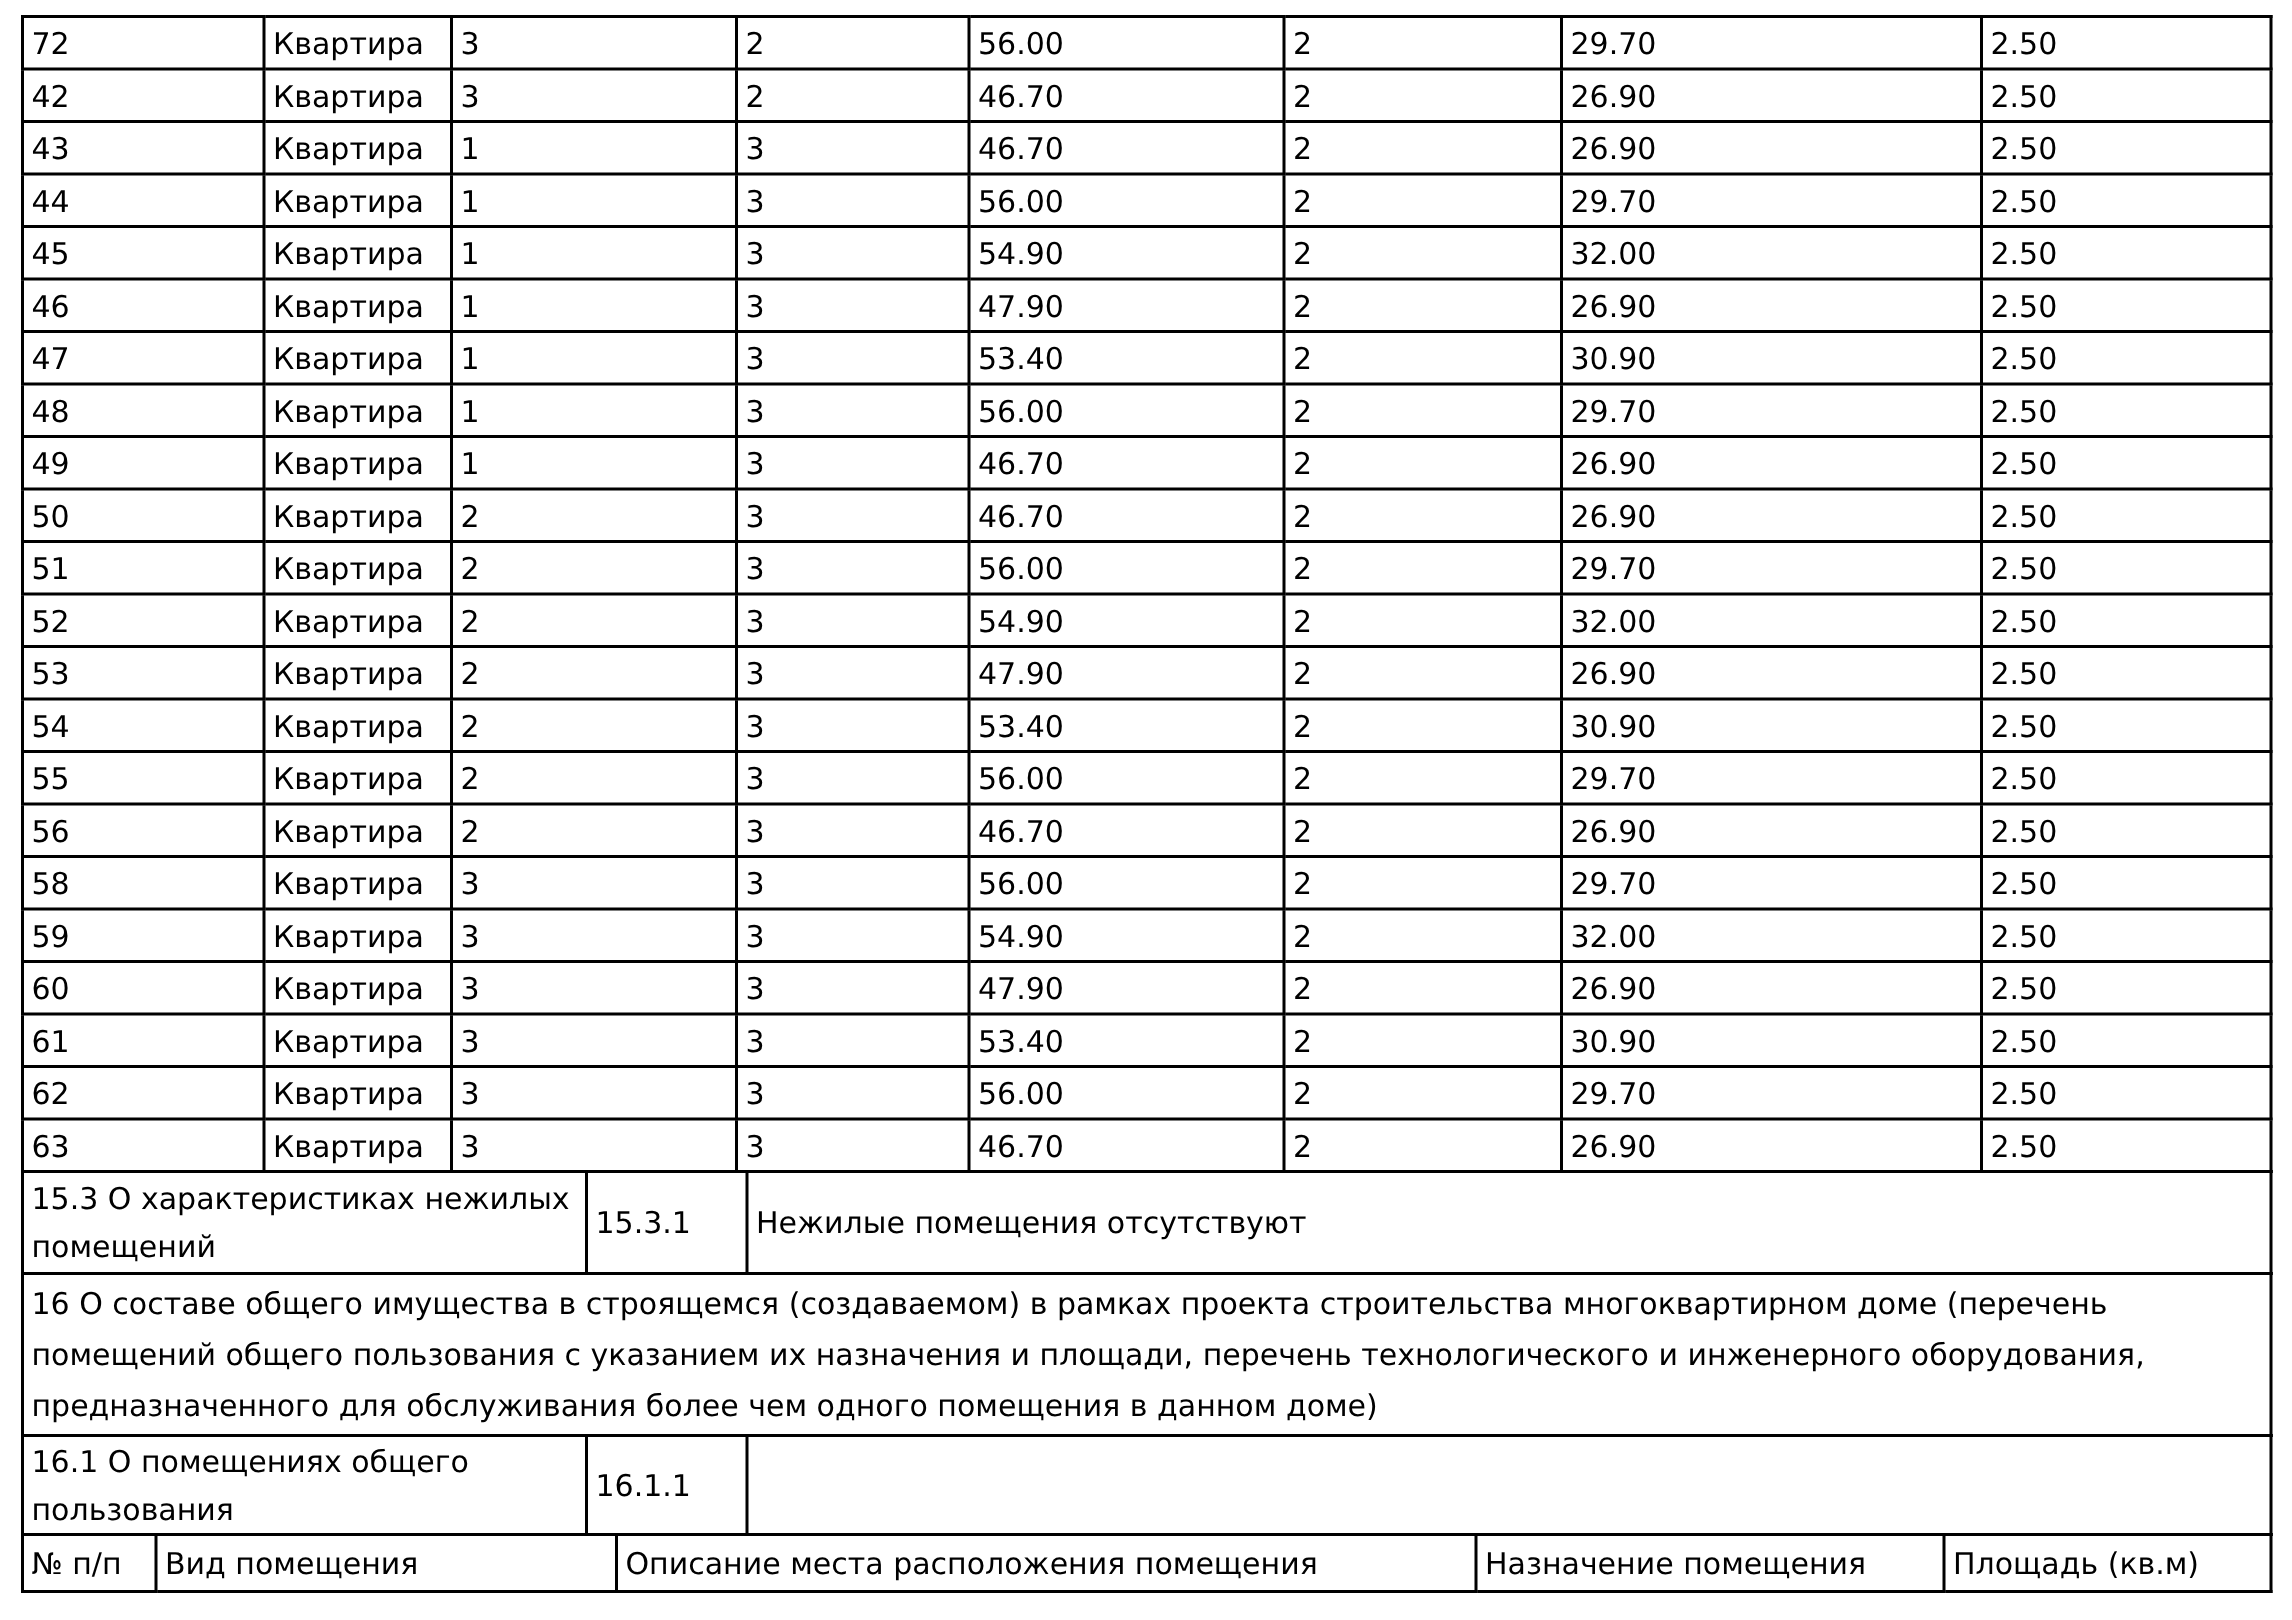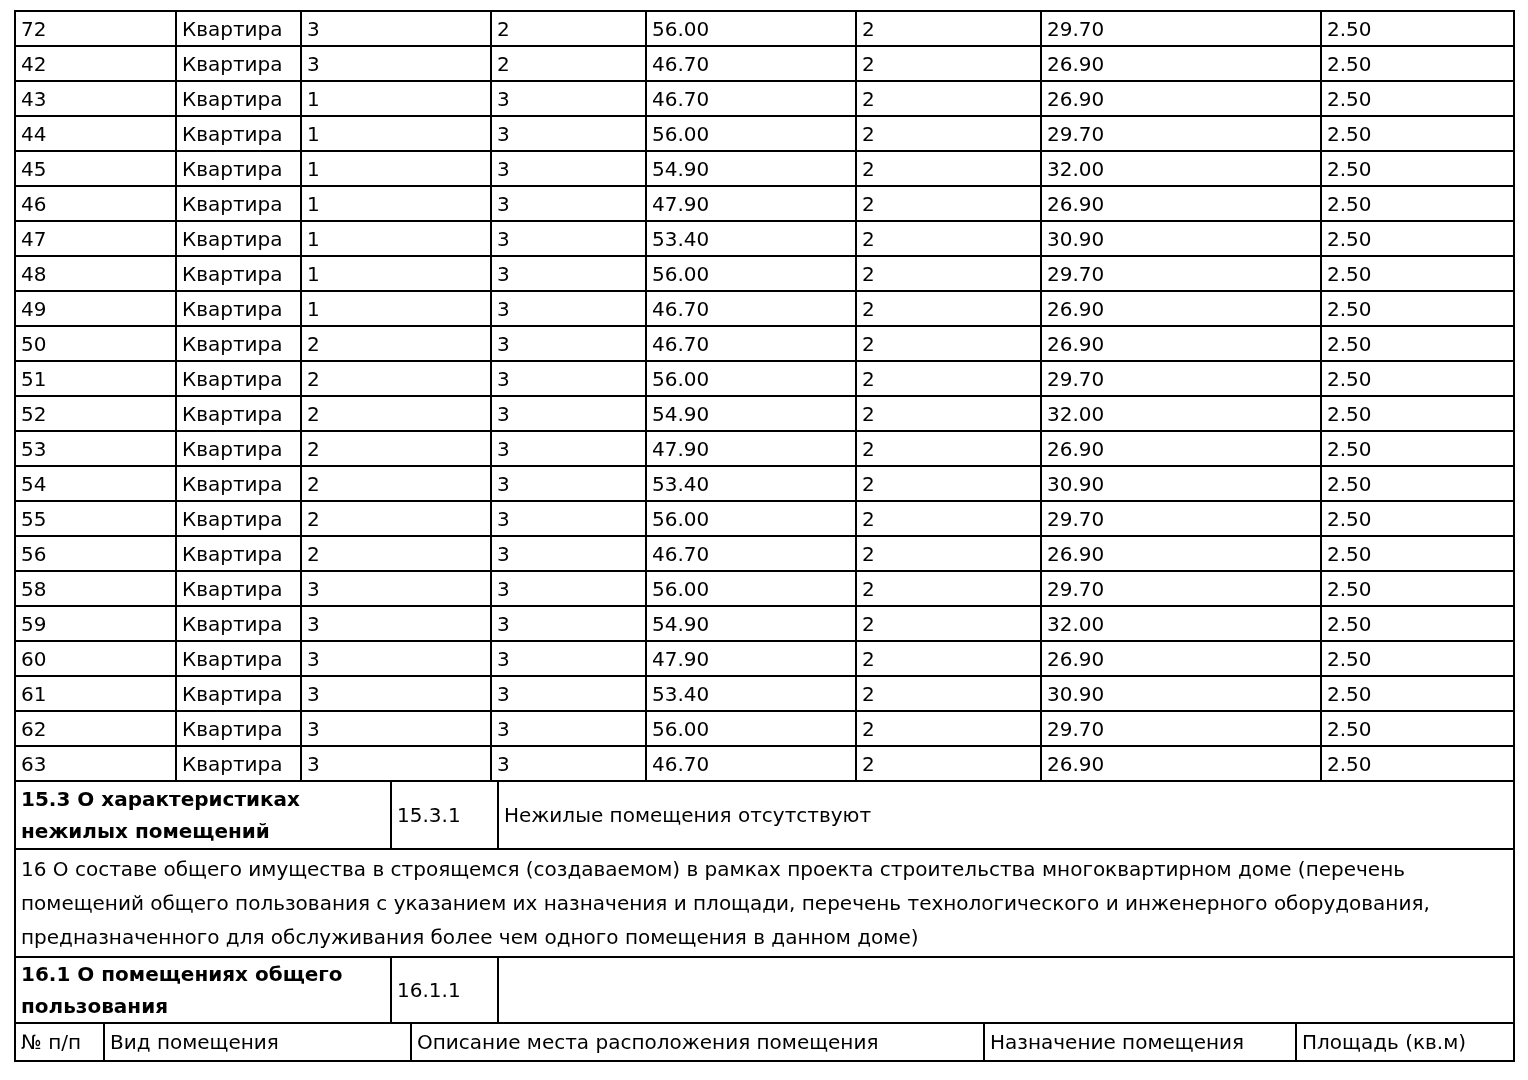--- a/index.html
+++ b/index.html
@@ -32,21 +32,21 @@
   .apt-table td {
     height: 35px;
     white-space: nowrap;
   }
   
   .stacked { margin-top: -2px; }
   .sec-15-3 td { height: 68px; }
   .sec-16 td { height: 104px; line-height: 34px; padding: 2px 5px; vertical-align: top; margin-left: 16px; }
   .sec-16-1 td { height: 56px; }
   .hdr-table td { height: 38px; white-space: nowrap; }
-  .label-cell { line-height: 32px; font-weight: bold; }
+  .label-cell { line-height: 32px; }
   .bold { font-weight: normal; }
 </style>
 </head>
 <body>
 
 <div class="page">
 
   <table class="apt-table">
     <colgroup>
       <col style="width:161px">

